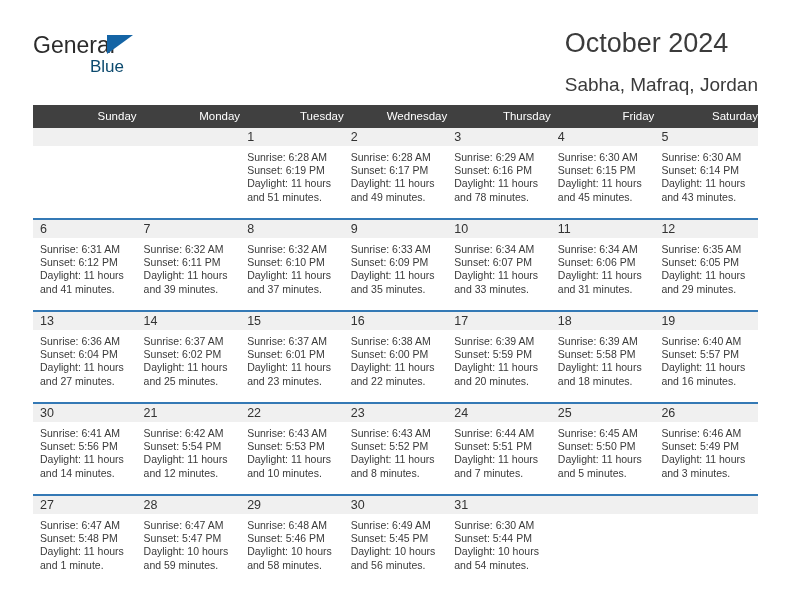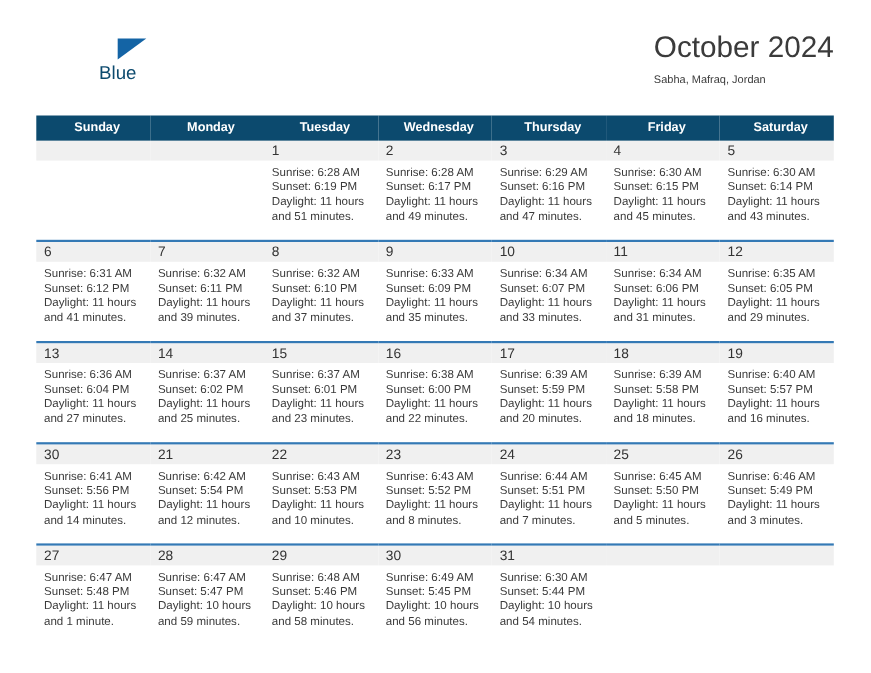--- a/index.html
+++ b/index.html
@@ -74,45 +74,45 @@
     right: 0;
     top: 0;
   }
   .cal-title {
     font-size: 27px;
     color: #3b3b3b;
     line-height: 34px;
     white-space: nowrap;
   }
   .cal-subtitle {
-    font-size: 10px;
+    font-size: 19px;
     color: #3b3b3b;
     line-height: 20px;
-    margin-top: 3px;
+    margin-top: 15px;
     white-space: nowrap;
   }
 
   
   .cal-wrap {
     position: absolute;
     left: 33px;
     top: 105px;
     width: 725px;
   }
   table.cal {
     width: 725px;
     border-collapse: collapse;
     table-layout: fixed;
   }
   table.cal th {
-    background: #0c4a6e;
+    background: #404040;
     color: #ffffff;
     font-size: 11.5px;
-    font-weight: bold;
-    text-align: center;
+    font-weight: normal;
+    text-align: right;
     padding: 5px 0 5px 7px;
     height: 11px;
     line-height: 13px;
   }
   td.daycell {
     vertical-align: top;
     padding: 0;
     height: 90px;
     border-top: 2px solid #3479b5;
   }
@@ -144,20 +144,21 @@
   }
 </style>
 </head>
 <body>
 
 <div class="page">
 
   <div class="top-bar">
 
     <div class="logo">
+      <span class="logo-general">General</span>
       <span class="logo-tri"></span>
       <span class="logo-blue">Blue</span>
     </div>
 
     <div class="title-block">
       <div class="cal-title">October 2024</div>
       <div class="cal-subtitle">Sabha, Mafraq, Jordan</div>
     </div>
 
   </div>
@@ -200,21 +201,21 @@
                 <div>Daylight: 11 hours</div>
                 <div>and 49 minutes.</div>
               </div>
             </td>
             <td class="daycell">
               <div class="daynum-band">3</div>
               <div class="day-info">
                 <div>Sunrise: 6:29 AM</div>
                 <div>Sunset: 6:16 PM</div>
                 <div>Daylight: 11 hours</div>
-                <div>and 47 minutes.</div>
+                <div>and 78 minutes.</div>
               </div>
             </td>
             <td class="daycell">
               <div class="daynum-band">4</div>
               <div class="day-info">
                 <div>Sunrise: 6:30 AM</div>
                 <div>Sunset: 6:15 PM</div>
                 <div>Daylight: 11 hours</div>
                 <div>and 45 minutes.</div>
               </div>

